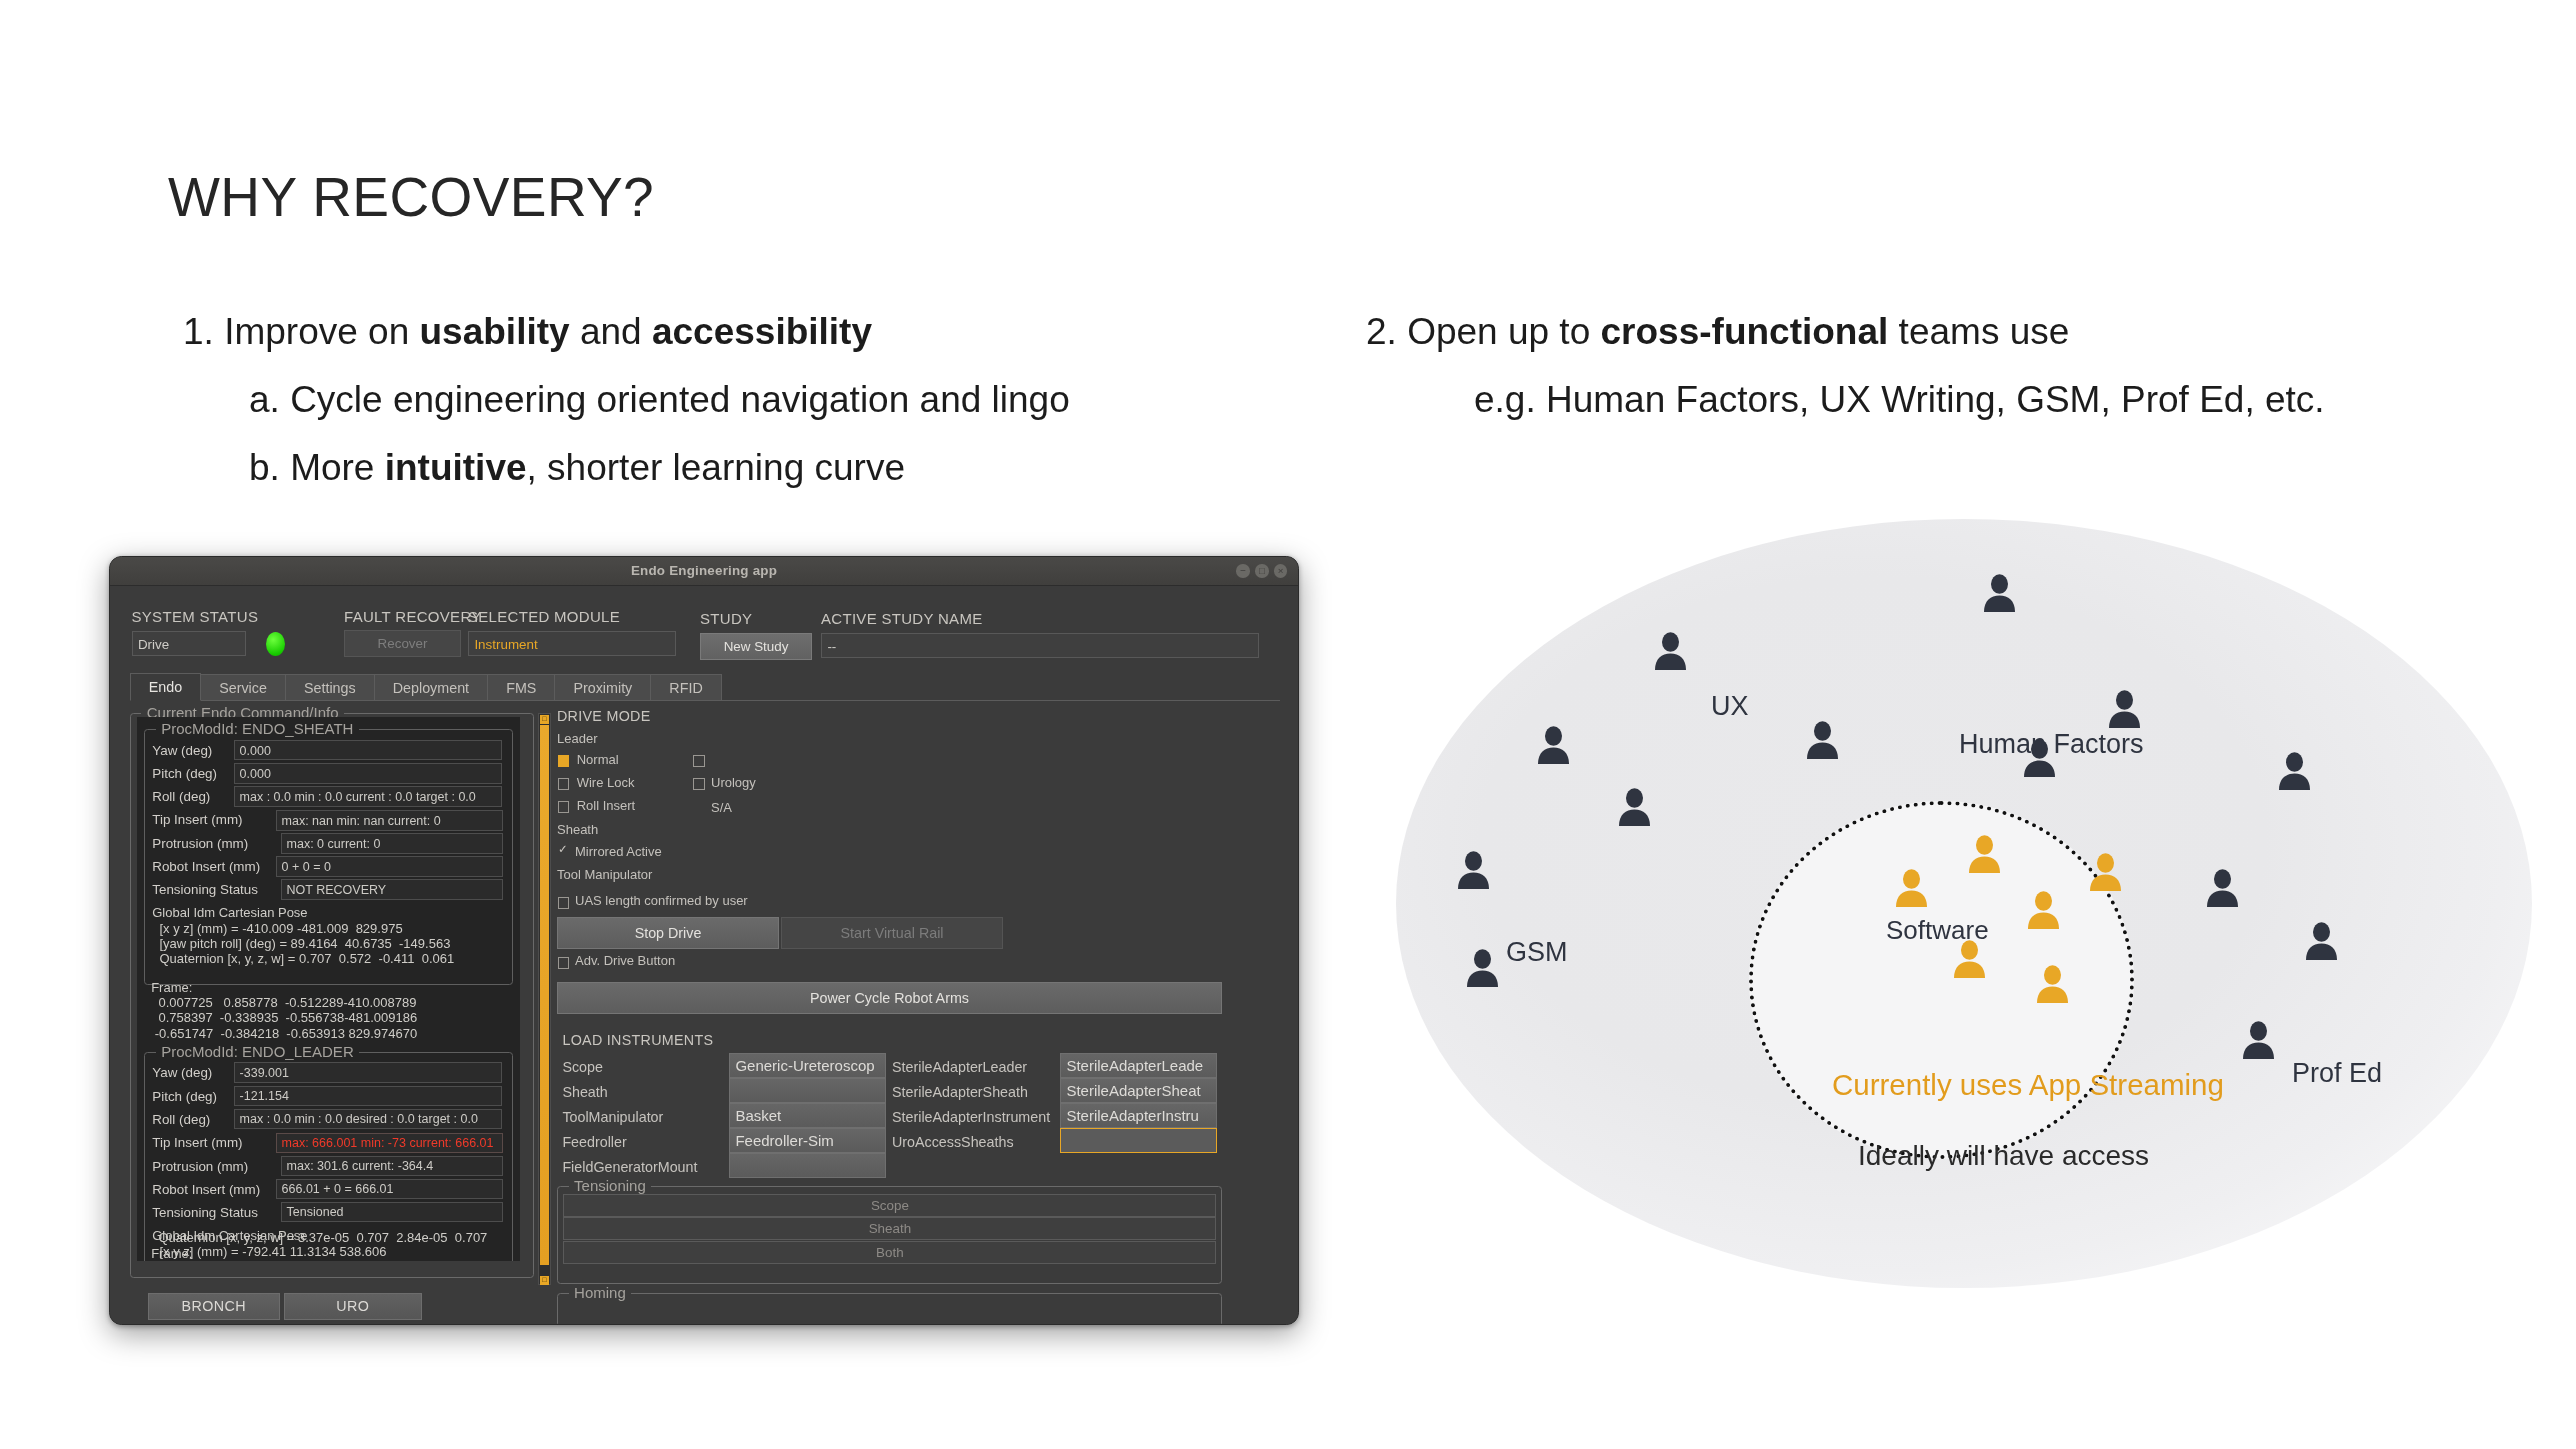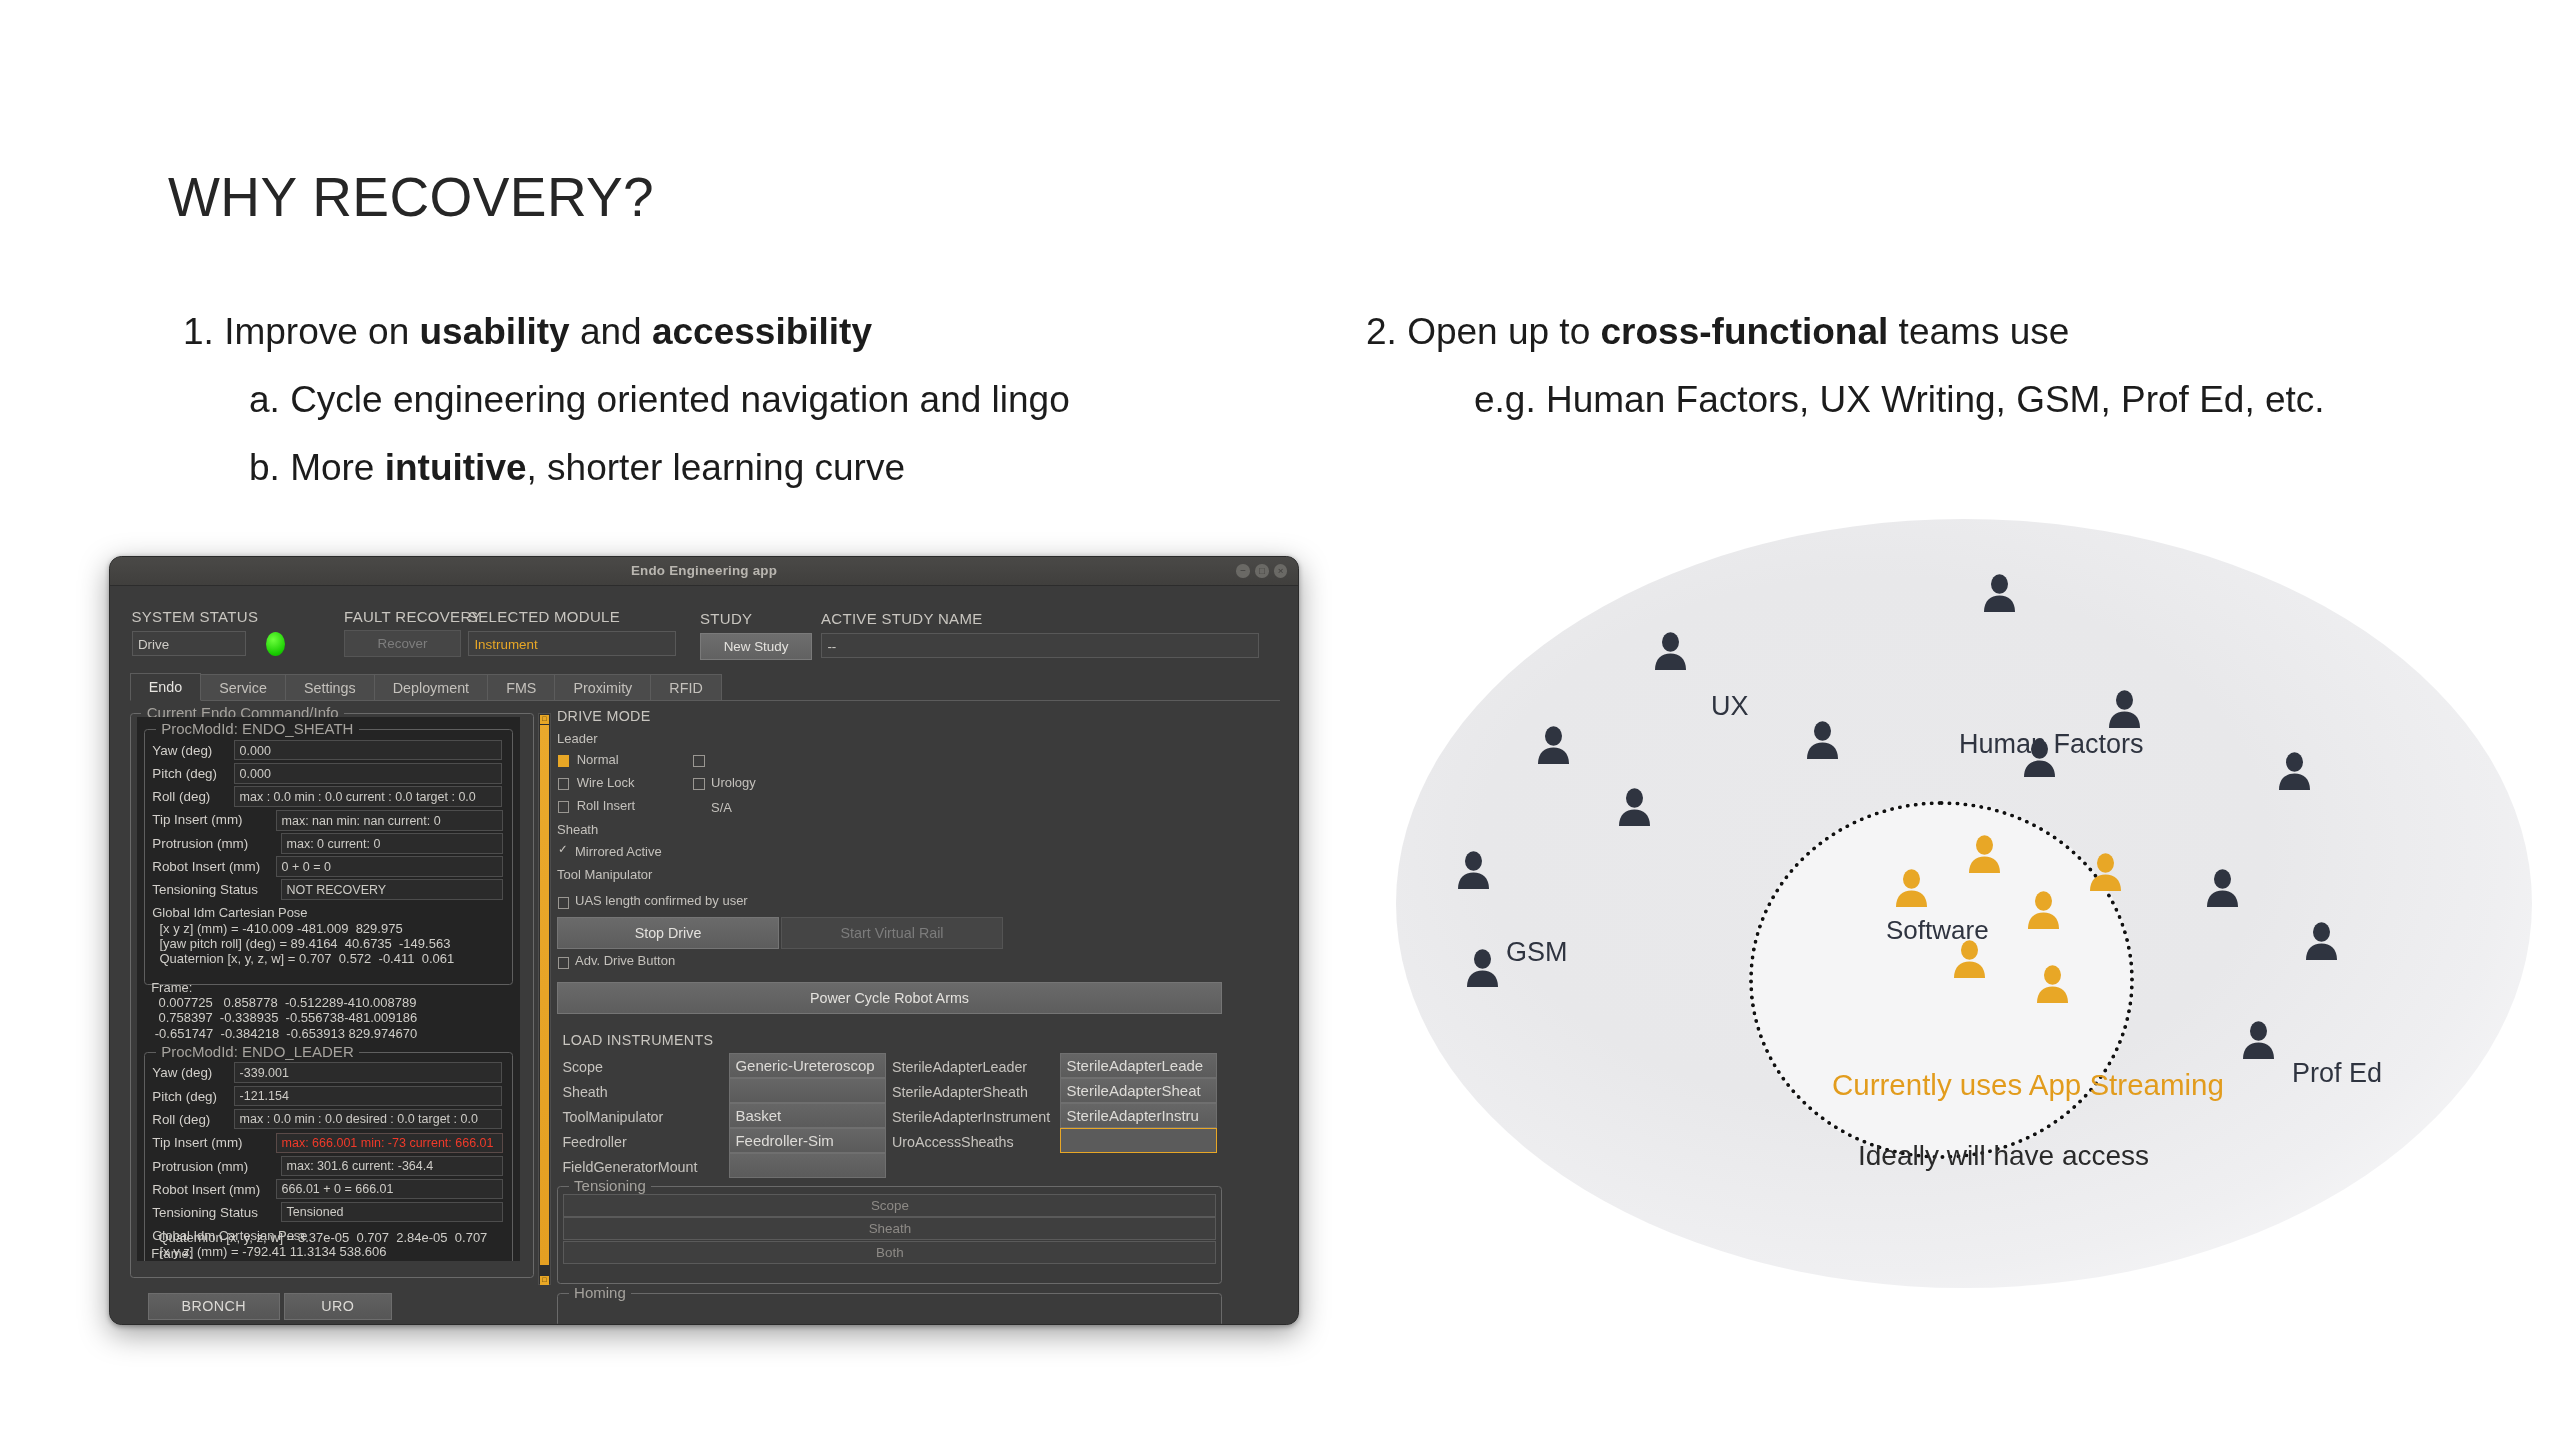--- a/index.html
+++ b/index.html
@@ -515,21 +515,21 @@
 
           <div class="mono-block" style="left:7.2px; top:175px;">Global Idm Cartesian Pose</div>
           <div class="mono-block" style="left:7.2px; top:191px;">  [x y z] (mm) = -792.41 11.3134 538.606</div>
           <div class="mono-block" style="left:7.2px; top:206px;">  [yaw pitch roll] (deg) = 0  90  0.000429915</div>
         </div>
         <div class="mono-block" style="left:14.3px; top:513px;">  Quaternion [x, y, z, w] = 3.37e-05  0.707  2.84e-05  0.707</div>
         <div class="mono-block" style="left:14.3px; top:529px;">Frame:</div>
       </div>
 
       <div class="bottom-btn" style="left:18px; top:589px; width:132px;">BRONCH</div>
-      <div class="bottom-btn" style="left:154px; top:589px; width:108px;">URO</div>
+      <div class="bottom-btn" style="left:154px; top:589px; width:138px;">URO</div>
     </div>
 
     <div id="vscroll">
       <div class="vscroll-arrow" style="top:0.9px;">□</div>
       <div id="vscroll-thumb"></div>
       <div class="vscroll-arrow" style="top:562px;">□</div>
     </div>
 
     <div id="pane-right">
 

